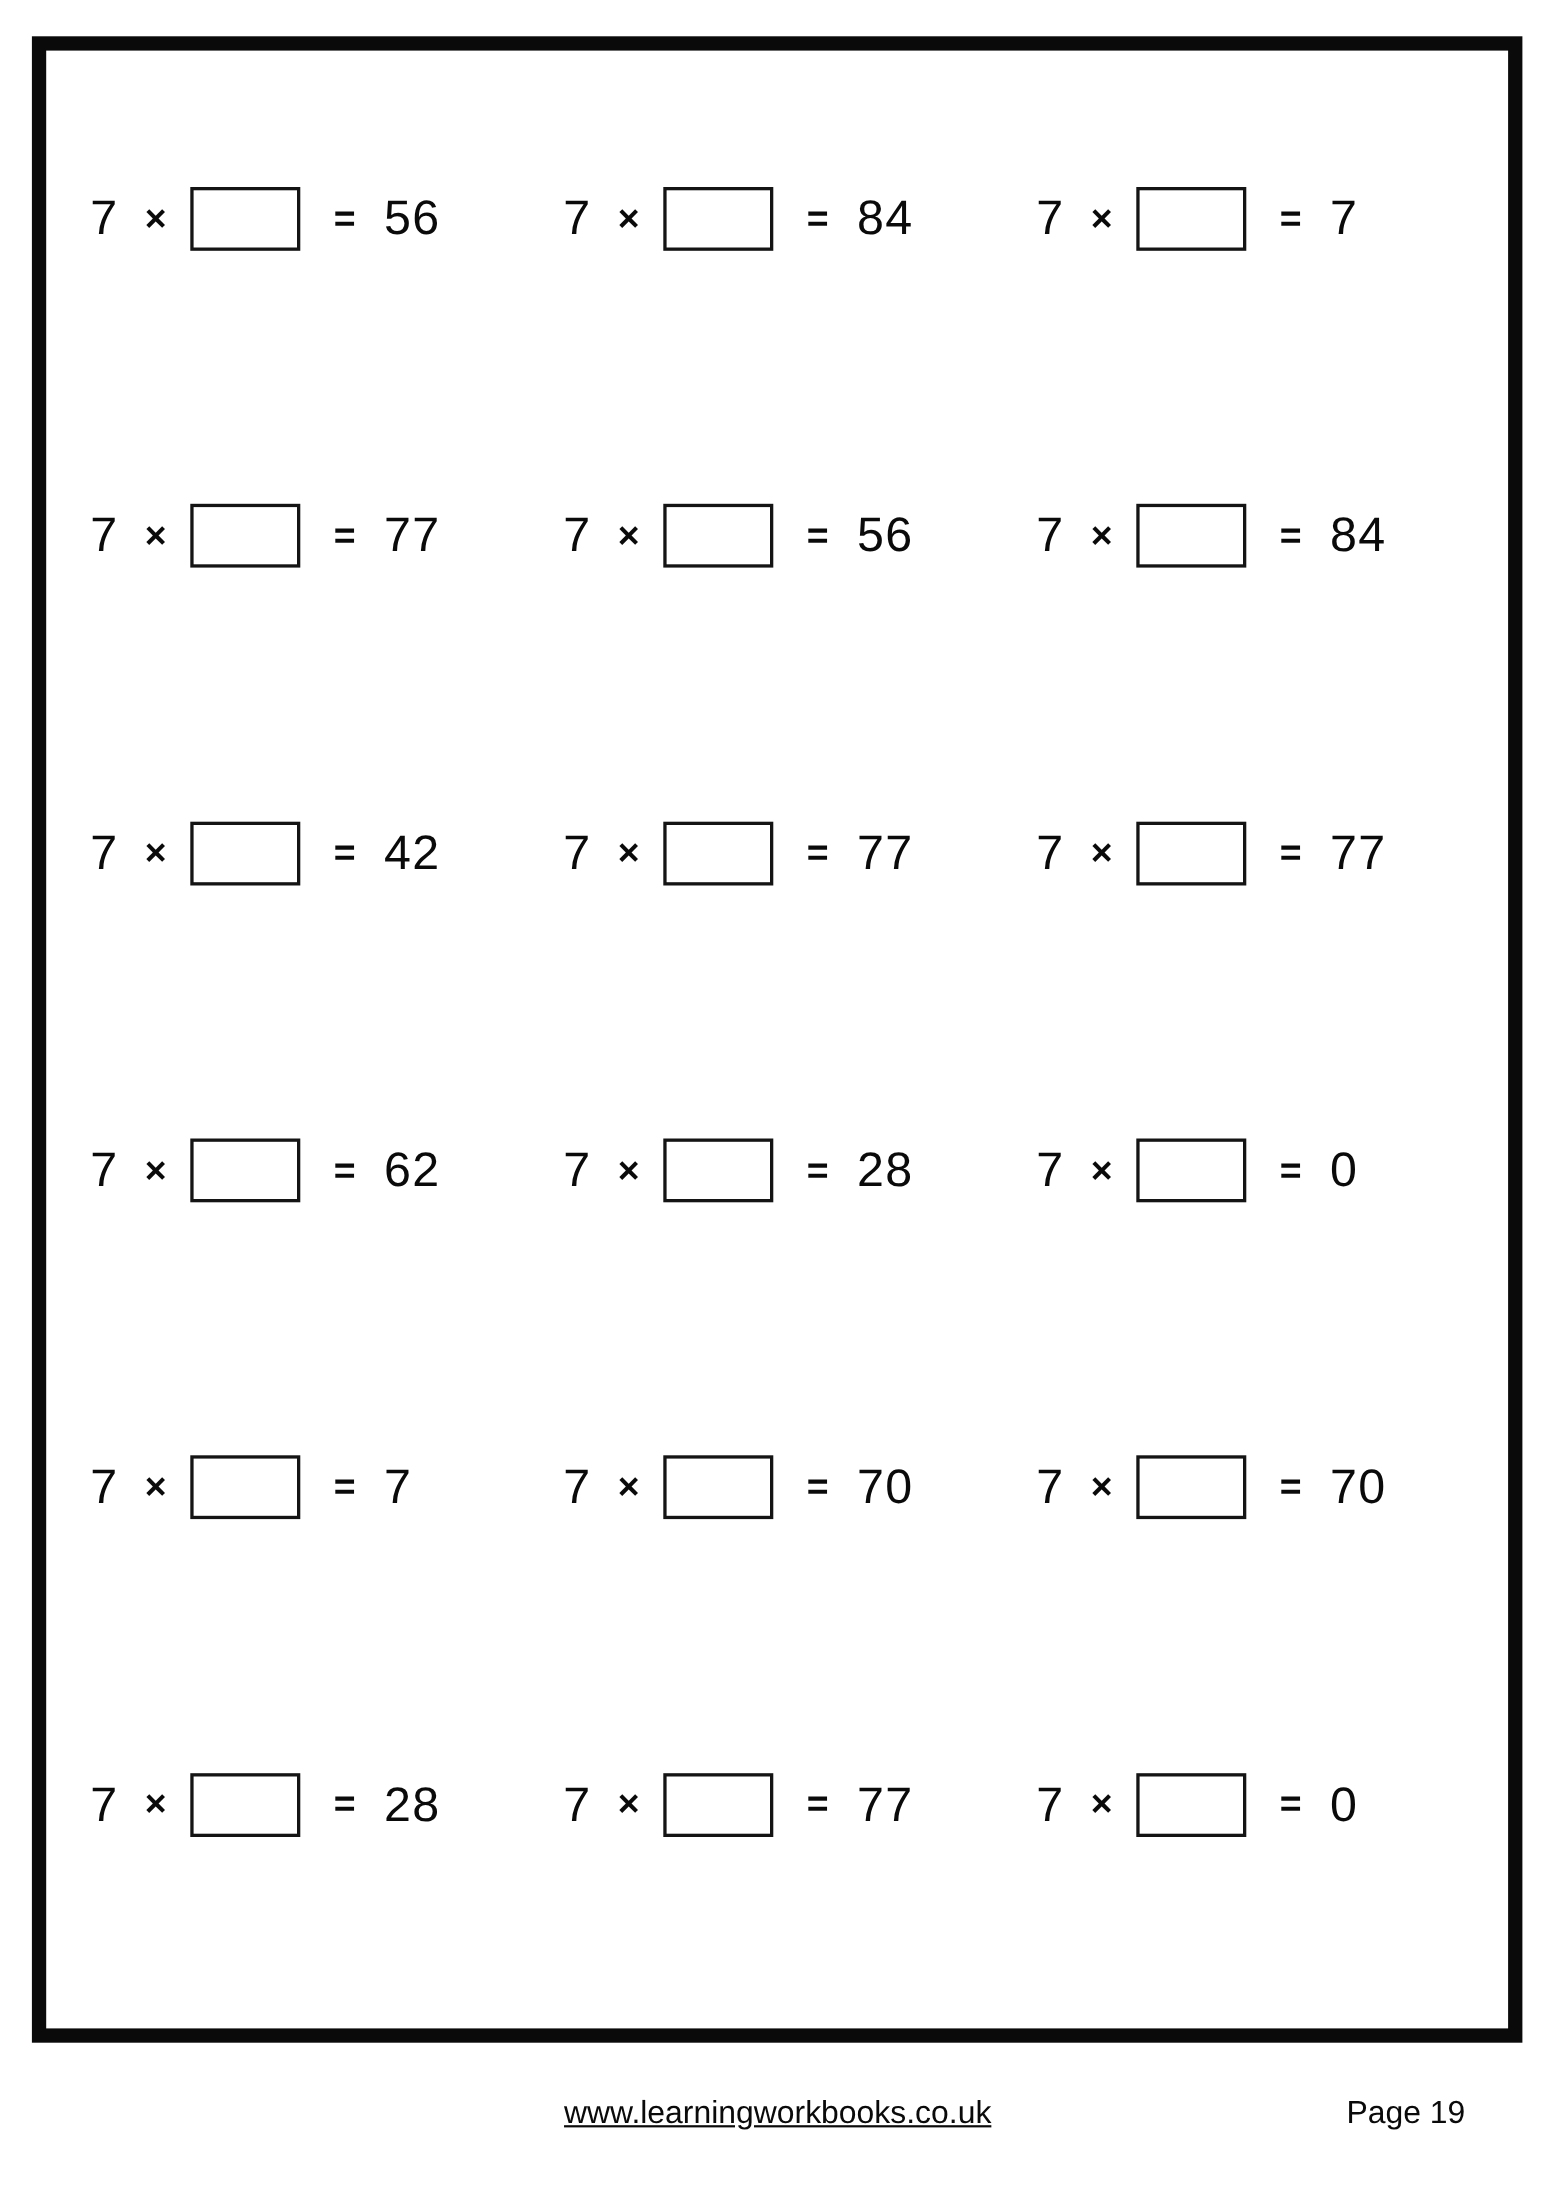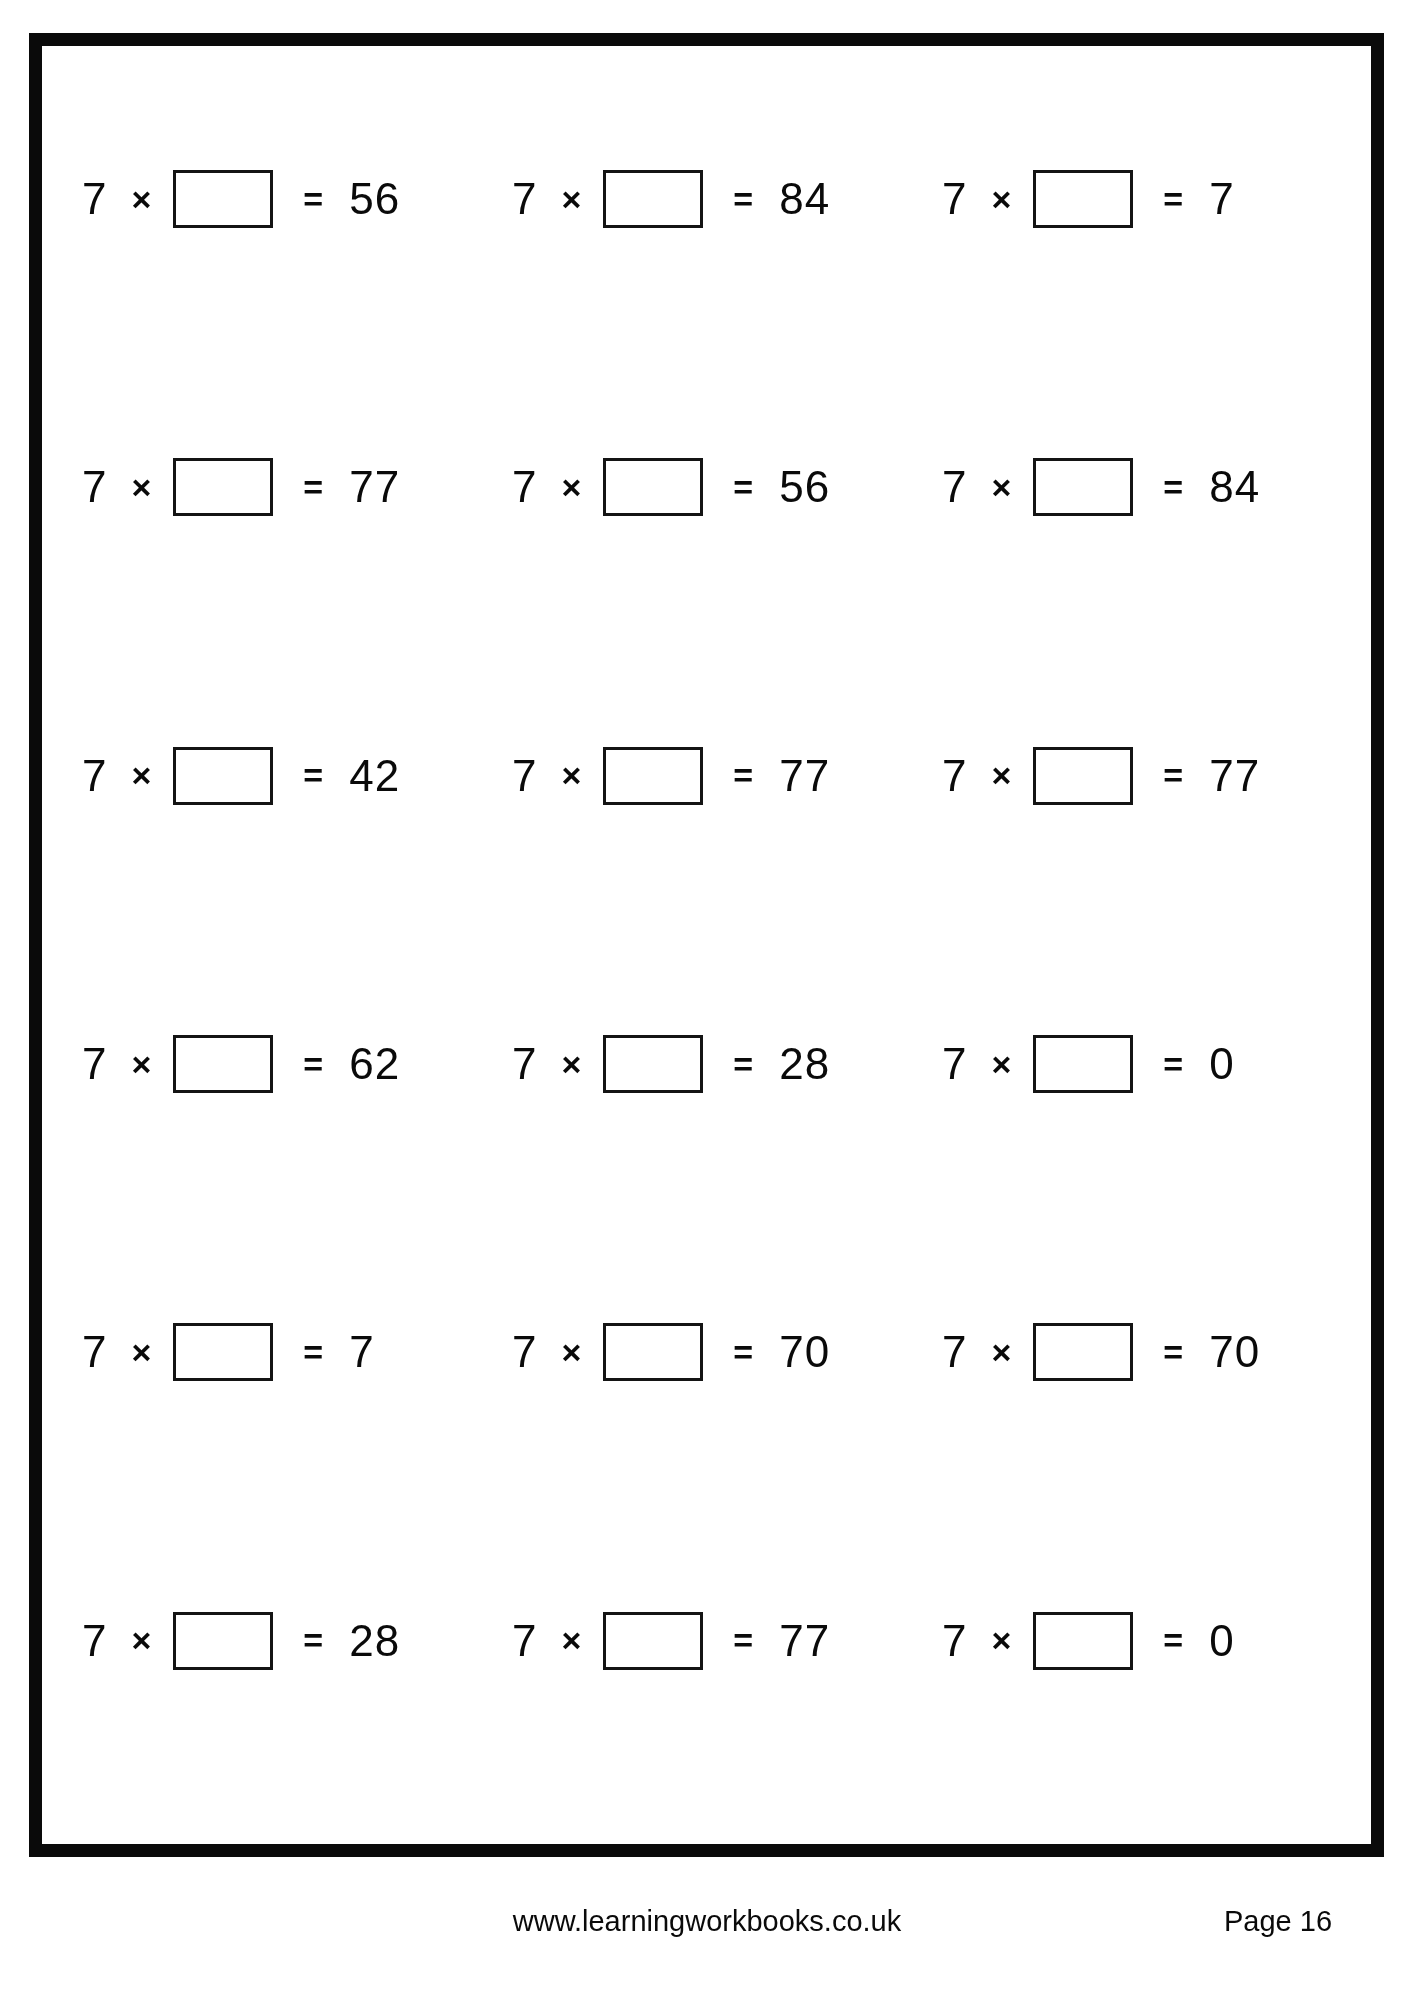--- a/index.html
+++ b/index.html
@@ -62,20 +62,21 @@
     position: absolute;
     left: 0; top: 1905px;
     width: 1414px; height: 60px;
   }
   .website {
     position: absolute;
     left: 0; width: 1414px;
     text-align: center;
     font-size: 29px;
     color: #0a0a0a;
+    text-decoration: underline;
   }
   .page-label {
     position: absolute;
     left: 1224px;
     font-size: 29px;
     color: #0a0a0a;
   }
 </style>
 </head>
 <body>
@@ -226,15 +227,15 @@
       <span class="op times">×</span>
       <span class="answer-box"></span>
       <span class="op eq">=</span>
       <span class="num">0</span>
     </div>
 
   </div>
 
   <div class="footer">
     <span class="website">www.learningworkbooks.co.uk</span>
-    <span class="page-label">Page 16</span>
+    <span class="page-label">Page 19</span>
   </div>
 </div>
 
 </body></html>

